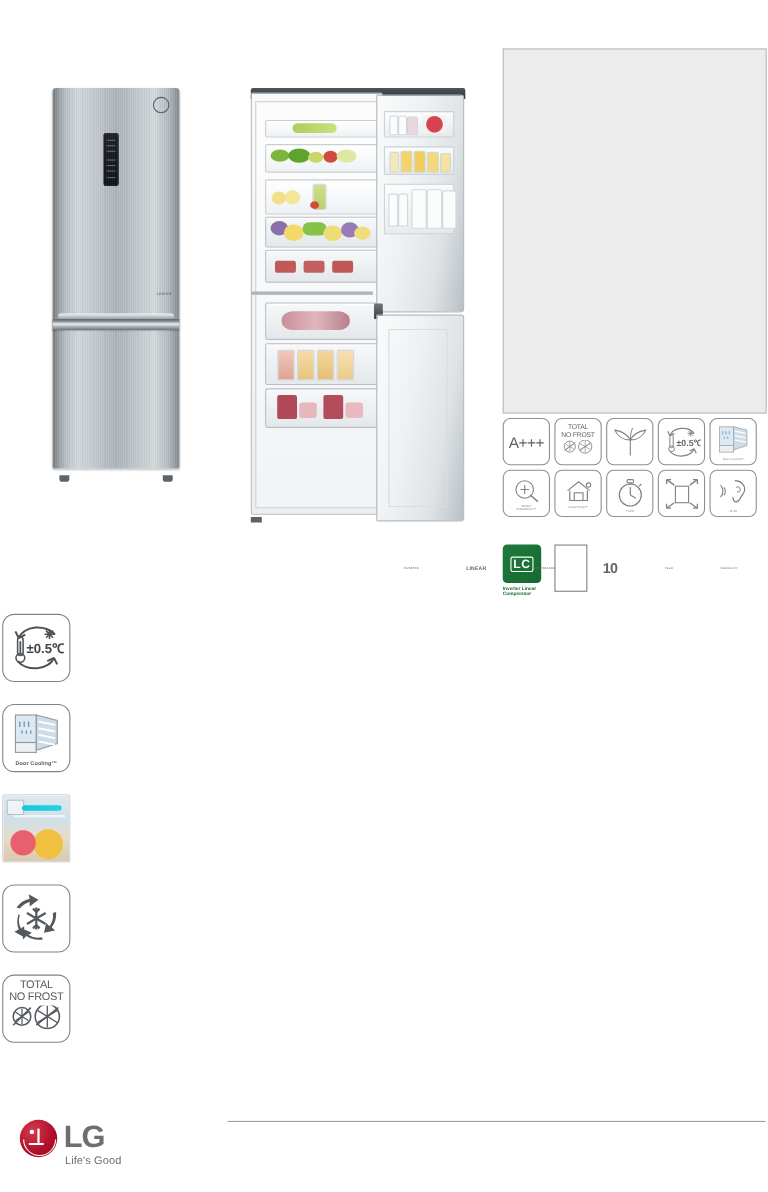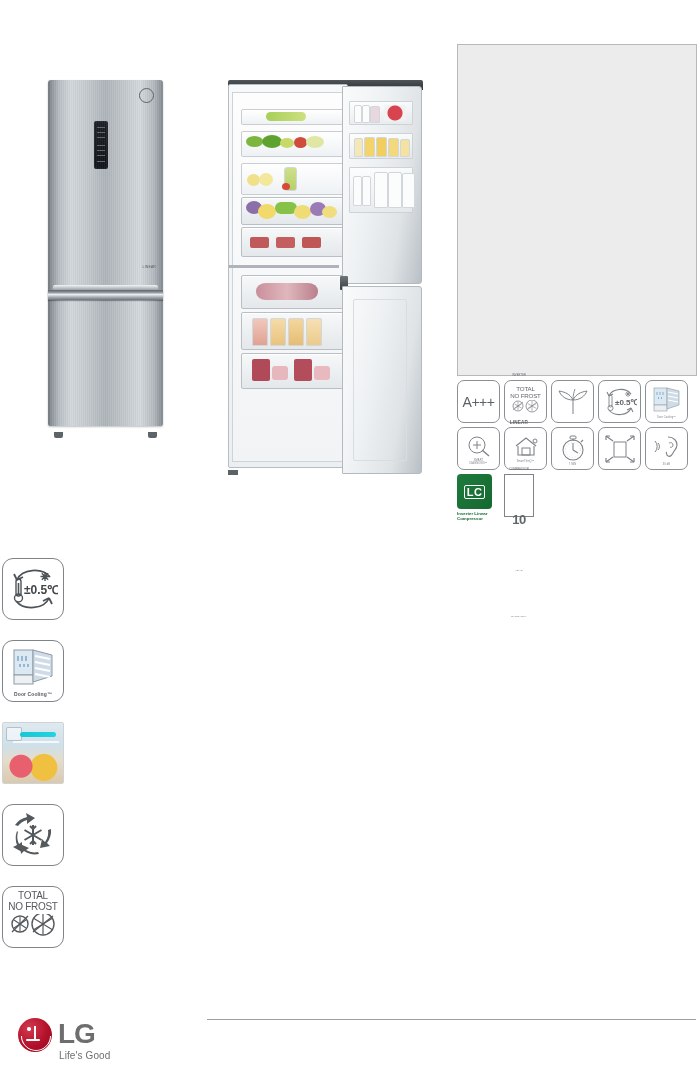--- a/index.html
+++ b/index.html
@@ -140,38 +140,38 @@
   }
   .fg-cell .cap{
     position:absolute;bottom:2px;left:0;right:0;text-align:center;
     font-size:2.6px;letter-spacing:.1px;color:#7d8286;line-height:1.1;
   }
   .fg-aplus{font-size:14px;font-weight:400;color:#5c6266;letter-spacing:-.5px;}
   .fg-nofrost{font-size:6.2px;line-height:7px;text-align:center;color:#61676b;letter-spacing:-.2px;}
   .fg-svg{display:block;}
 
   
-  #badge-row{left:457px;top:474px;display:flex;gap:5px;align-items:flex-start;}
+  #badge-row{left:457px;top:495px;display:flex;gap:5px;align-items:flex-start;}
   .lc-badge{
     width:35px;height:35px;border-radius:4px;
     background:linear-gradient(135deg,#1f7a3d,#15692f);
     display:flex;align-items:center;justify-content:center;
     color:#fff;
   }
   .lc-badge b{
     font-size:11px;letter-spacing:.5px;
     border:1.5px solid #fff;border-radius:2px;padding:0 2px;line-height:12px;
   }
   .lc-text{
     font-size:4.4px;line-height:5.4px;color:#0f6a2c;font-weight:bold;
     margin-top:2px;width:40px;
   }
   .warranty{
     width:28px;height:41px;border:1px solid #7e8488;
-    display:flex;flex-direction:column;align-items:center;justify-content:center;
+    display:flex;flex-direction:row;align-items:center;justify-content:center;
     color:#5f6569;background:#fff;gap:43px;
   }
   .warranty .w-top{font-size:2.6px;letter-spacing:.1px;line-height:3px;text-align:center;}
   .warranty .w-lin{font-size:4.6px;font-weight:bold;letter-spacing:.2px;line-height:5px;}
   .warranty .w-ten{font-size:13px;font-weight:bold;line-height:12px;letter-spacing:-.5px;}
   .warranty .w-yr{font-size:2.4px;letter-spacing:.3px;line-height:3px;}
 
   
   #feature-column{left:2px;top:558px;width:62px;}
   .fcol-item{

